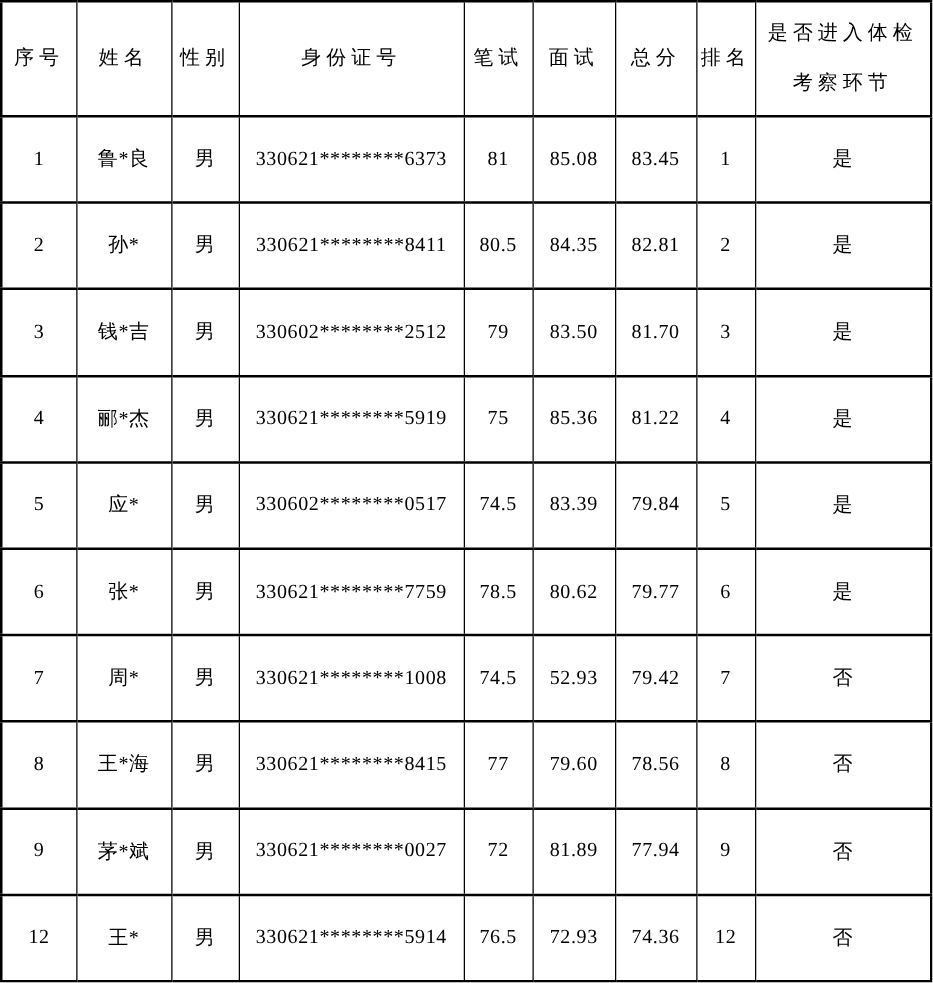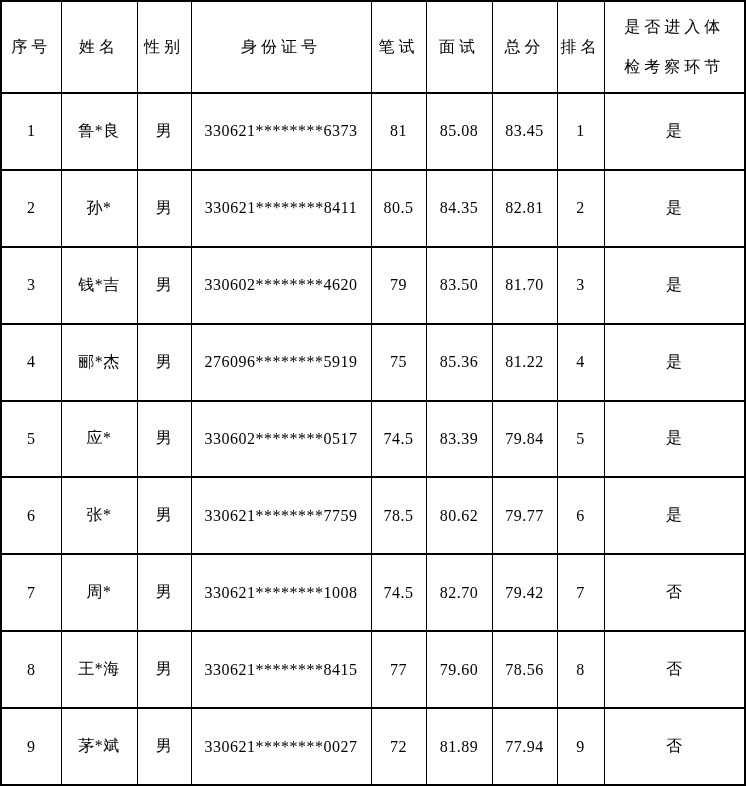--- a/index.html
+++ b/index.html
@@ -34,21 +34,21 @@
   }
   thead tr {
     height: 92px;
   }
   th {
     font-size: 16px;
     letter-spacing: 4px;
     line-height: 40px;
   }
   th.th-wrap {
-    padding: 0 14px;
+    padding: 0 4px;
   }
   td {
     font-size: 16px;
     letter-spacing: 0.5px;
   }
   td.td-id {
     letter-spacing: 0.5px;
   }
 </style>
 </head>
@@ -99,32 +99,32 @@
         <td>80.5</td>
         <td>84.35</td>
         <td>82.81</td>
         <td>2</td>
         <td>是</td>
       </tr>
       <tr>
         <td>3</td>
         <td>钱*吉</td>
         <td>男</td>
-        <td class="td-id">330602********4620</td>
+        <td class="td-id">330602********2512</td>
         <td>79</td>
         <td>83.50</td>
         <td>81.70</td>
         <td>3</td>
         <td>是</td>
       </tr>
       <tr>
         <td>4</td>
         <td>郦*杰</td>
         <td>男</td>
-        <td class="td-id">276096********5919</td>
+        <td class="td-id">330621********5919</td>
         <td>75</td>
         <td>85.36</td>
         <td>81.22</td>
         <td>4</td>
         <td>是</td>
       </tr>
       <tr>
         <td>5</td>
         <td>应*</td>
         <td>男</td>
@@ -145,21 +145,21 @@
         <td>79.77</td>
         <td>6</td>
         <td>是</td>
       </tr>
       <tr>
         <td>7</td>
         <td>周*</td>
         <td>男</td>
         <td class="td-id">330621********1008</td>
         <td>74.5</td>
-        <td>82.70</td>
+        <td>52.93</td>
         <td>79.42</td>
         <td>7</td>
         <td>否</td>
       </tr>
       <tr>
         <td>8</td>
         <td>王*海</td>
         <td>男</td>
         <td class="td-id">330621********8415</td>
         <td>77</td>
@@ -172,14 +172,25 @@
         <td>9</td>
         <td>茅*斌</td>
         <td>男</td>
         <td class="td-id">330621********0027</td>
         <td>72</td>
         <td>81.89</td>
         <td>77.94</td>
         <td>9</td>
         <td>否</td>
       </tr>
+      <tr>
+        <td>12</td>
+        <td>王*</td>
+        <td>男</td>
+        <td class="td-id">330621********5914</td>
+        <td>76.5</td>
+        <td>72.93</td>
+        <td>74.36</td>
+        <td>12</td>
+        <td>否</td>
+      </tr>
     </tbody>
 </table>
 
 </body></html>

